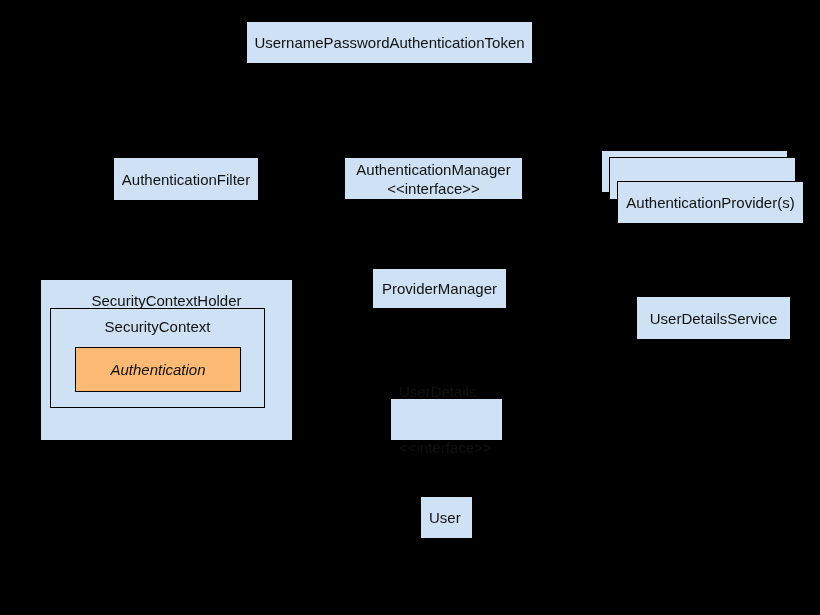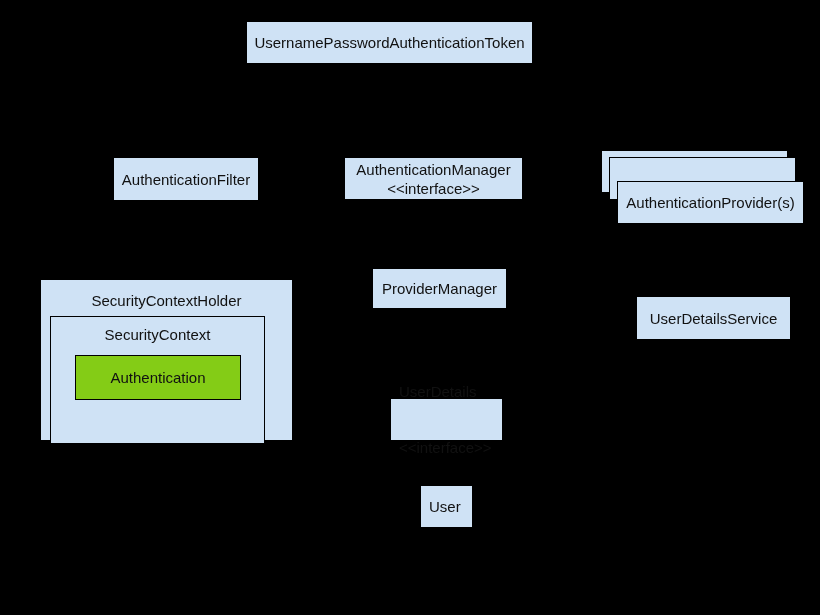--- a/index.html
+++ b/index.html
@@ -40,29 +40,29 @@
   #n-auth-manager     { left: 344px; top: 157px; width: 179px; height: 43px; }
   .stack-layer        { position: absolute; width: 187px; height: 43px;
                         background: #cfe2f5; border: 1.5px solid #000000; box-sizing: border-box; }
   #n-providers-back1  { left: 601px; top: 150px; }
   #n-providers-back2  { left: 609px; top: 157px; }
   #n-providers        { left: 617px; top: 165px; width: 187px; height: 43px; margin-top: 16px; }
   #n-provider-manager { left: 372px; top: 268px; width: 135px; height: 41px; }
   #n-uds              { left: 636px; top: 296px; width: 155px; height: 44px; }
   #n-sch              { left: 40px;  top: 279px; width: 253px; height: 162px;
                         justify-content: flex-start; padding-top: 11px; }
-  #n-sc               { position: absolute; left: 9px; top: 36px; width: 215px; height: 128px;
+  #n-sc               { position: absolute; left: 9px; top: 28px; width: 215px; height: 100px;
                         background: #cfe2f5; border: 1.5px solid #000000; box-sizing: border-box;
                         display: flex; flex-direction: column; align-items: center;
                         justify-content: flex-start; padding-top: 8px; }
   #n-auth             { position: absolute; left: 24px; top: 38px; width: 166px; height: 45px;
-                        background: #84cc16; border: 1.5px solid #000000; box-sizing: border-box;
-                        display: flex; align-items: center; justify-content: center; }
+                        background: #fdba74; border: 1.5px solid #000000; box-sizing: border-box;
+                        display: flex; align-items: center; justify-content: center; font-style: italic; }
   #n-user-details     { left: 390px; top: 398px; width: 113px; height: 43px; gap: 37px; }
-  #n-user             { left: 420px; top: 485px; width: 53px;  height: 43px;
+  #n-user             { left: 420px; top: 496px; width: 53px;  height: 43px;
                         align-items: flex-start; text-align: right; padding-left: 8px; }
   
   #watermark {
     position: absolute;
     left: 35px;
     top: 577px;
     font-size: 15px;
     font-weight: bold;
     color: #0000b4;
     text-decoration: underline;

